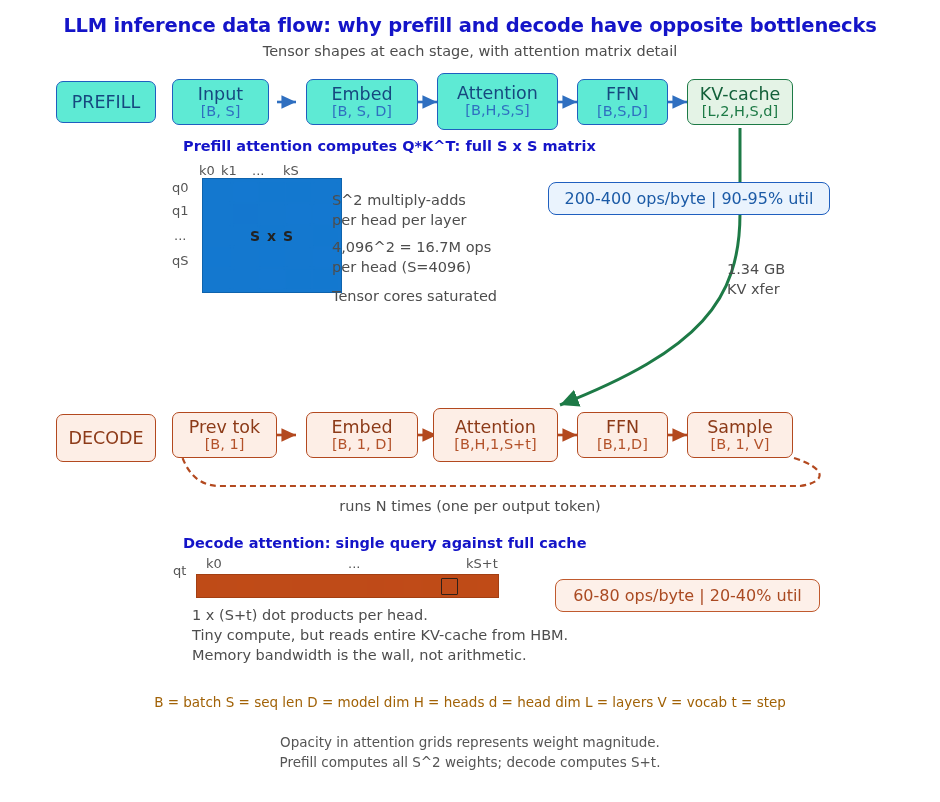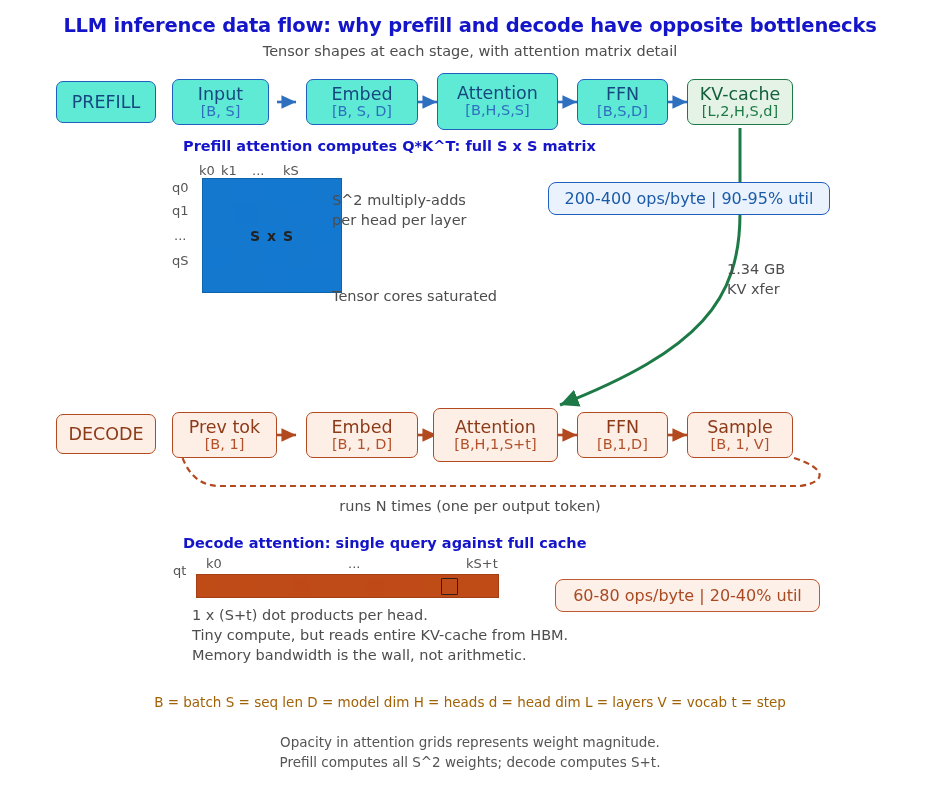--- a/index.html
+++ b/index.html
@@ -299,28 +299,30 @@
         <div class="pf-cell" style="background: rgb(20, 120, 207); opacity: 0.88;"></div>
         <div class="pf-cell" style="background: rgb(20, 120, 207); opacity: 0.8;"></div>
         <div class="pf-cell" style="background: rgb(20, 120, 207); opacity: 0.92;"></div>
         <div class="pf-cell" style="background: rgb(20, 120, 207); opacity: 0.86;"></div>
       </div>
     <div class="pf-label">S x S</div>
   </div>
 
   <div class="note" style="left:332px; top:190px;">S^2 multiply-adds
 per head per layer</div>
+  <div class="note" style="left:332px; top:237px;">4,096^2 = 16.7M ops
+per head (S=4096)</div>
   <div class="note" style="left:332px; top:286px;">Tensor cores saturated</div>
 
   <div class="pill blue" style="left:548px; top:182px; width:282px; height:33px;">200-400 ops/byte | 90-95% util</div>
 
   <div class="note" style="left:727px; top:259px;">1.34 GB
 KV xfer</div>
 
-  <div class="node peach" style="left:56px; top:414px; width:100px; height:40px;">
+  <div class="node peach" style="left:56px; top:414px; width:100px; height:48px;">
     <span class="n-title">DECODE</span>
   </div>
 
   <div class="node peach" style="left:172px; top:412px; width:105px; height:46px;">
     <span class="n-title">Prev tok</span>
     <span class="n-shape">[B, 1]</span>
   </div>
 
   <div class="node peach" style="left:306px; top:412px; width:112px; height:46px;">
     <span class="n-title">Embed</span>

